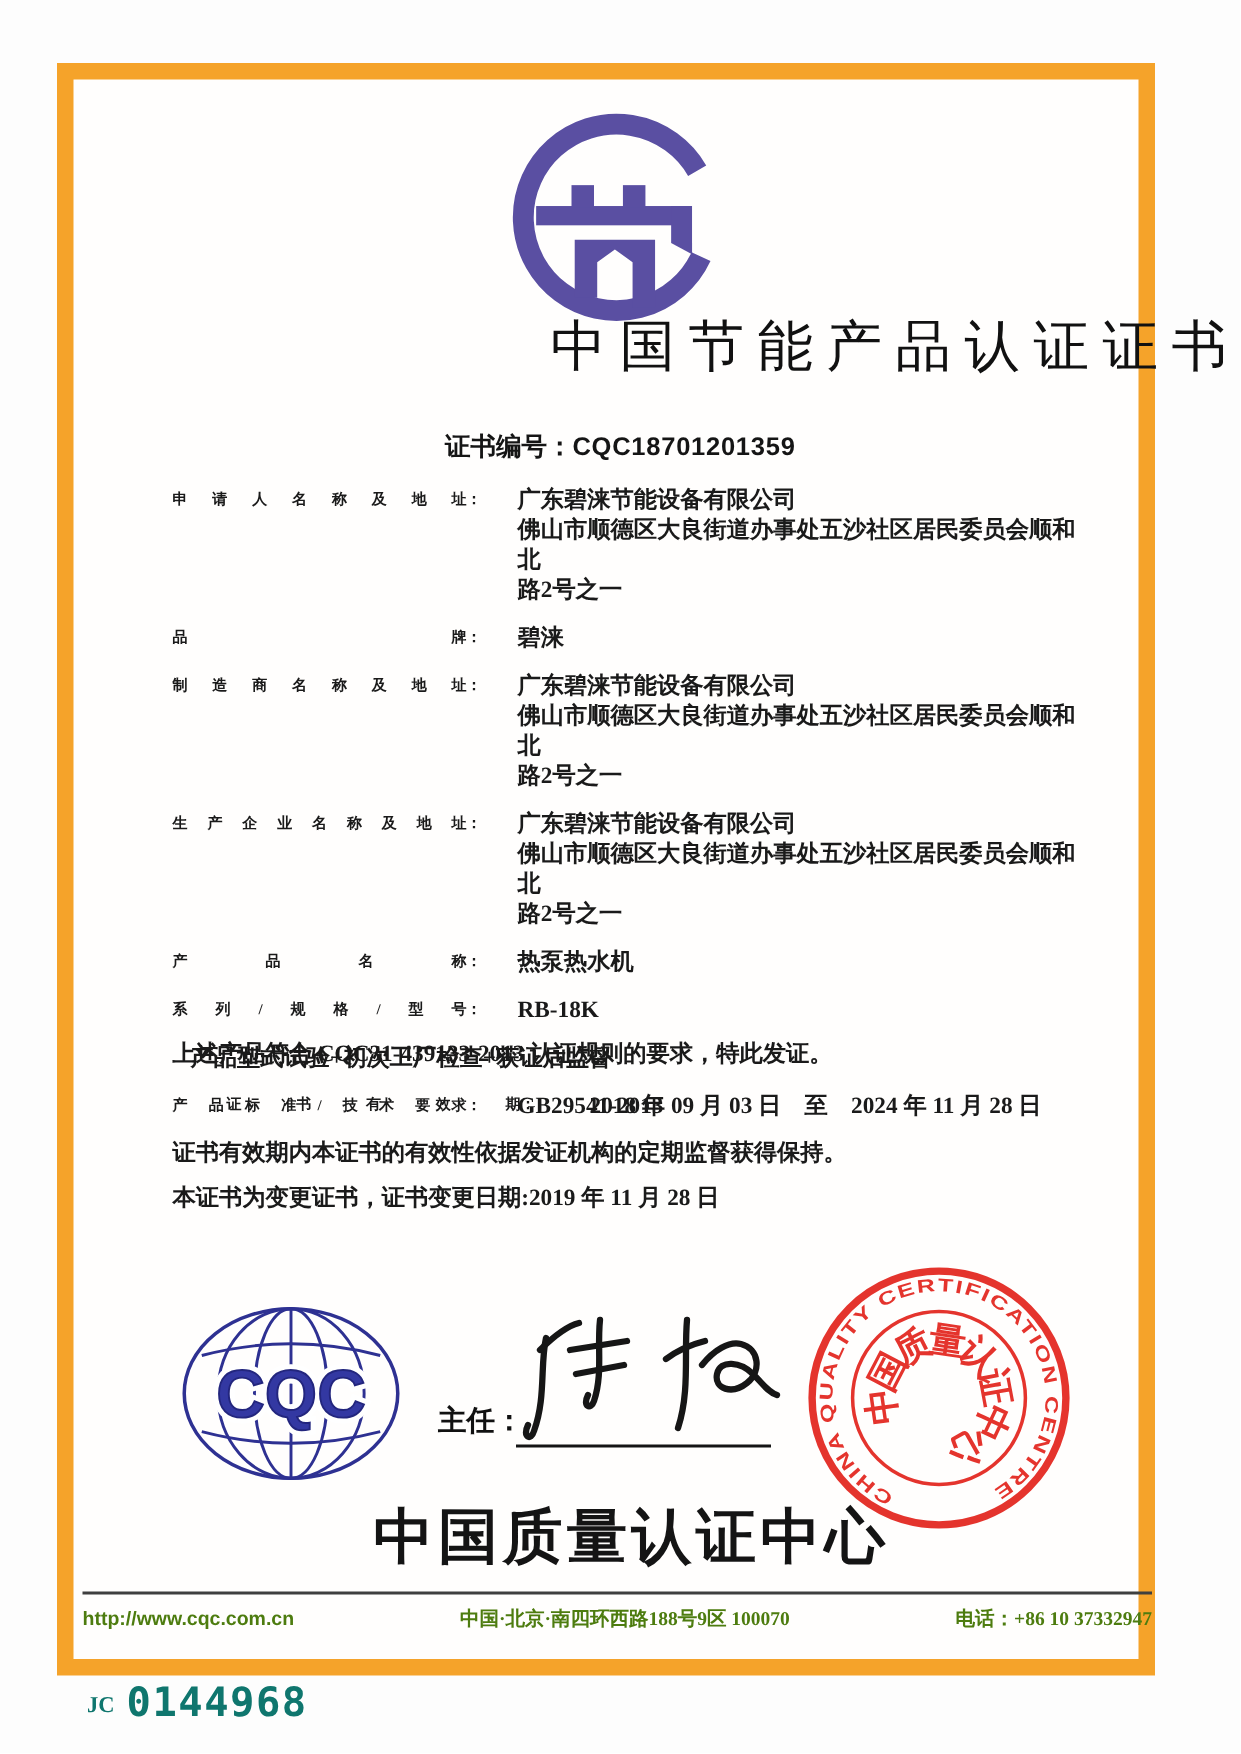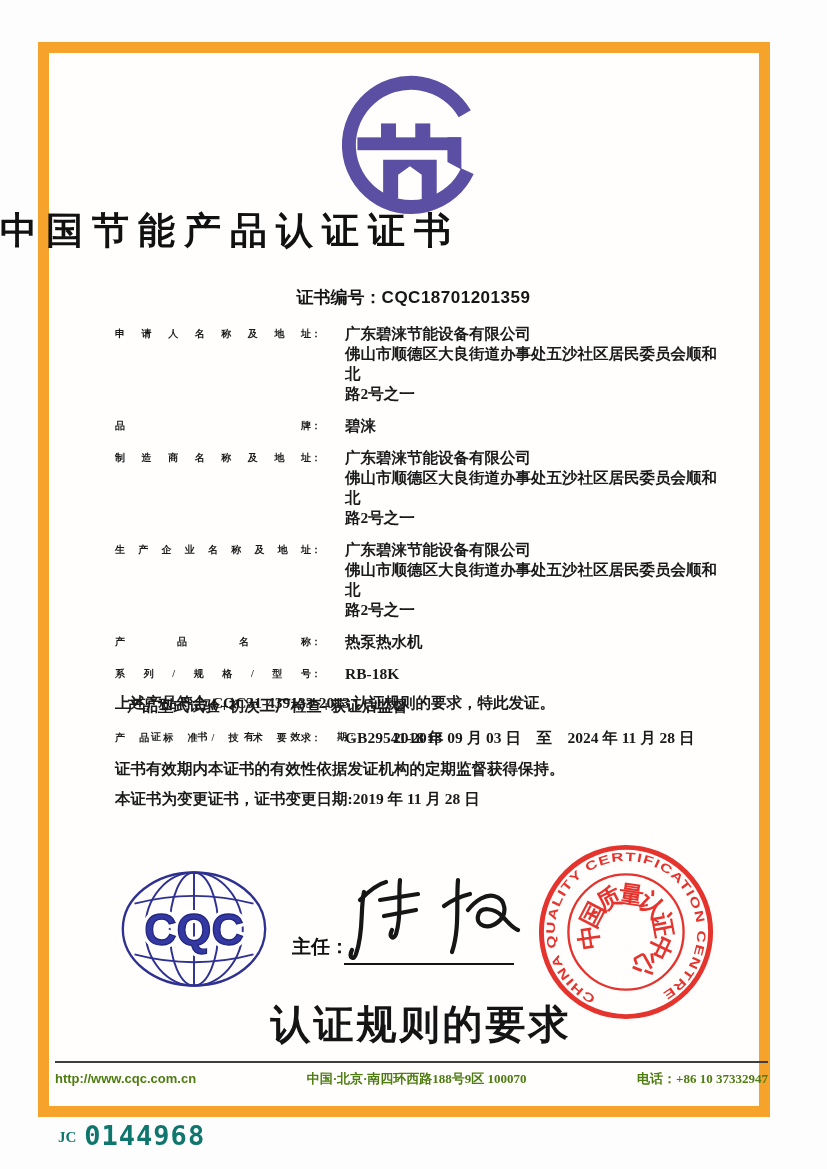--- a/index.html
+++ b/index.html
@@ -10,22 +10,22 @@
     font-family:"Liberation Serif", serif; color:#1c1c1c;
   }
   .frame {
     position:absolute; left:38px; top:42px; width:732px; height:1075px;
     border:11px solid #f5a32a; background:#fffefd;
   }
   
   .logo-jie { position:absolute; left:325px; top:72px; }
   
   .main-title {
-    position:absolute; left:0; top:206px; width:827px; text-align:left;
-    font-family:"Liberation Sans", sans-serif; font-weight:bold;
+    position:absolute; left:0; top:206px; width:827px; text-align:right;
+    font-family:"Liberation Sans", sans-serif; font-weight:normal;
     font-size:37px; letter-spacing:9px; color:#111;
   }
   
   .cert-no {
     position:absolute; left:0; top:286px; width:827px; text-align:center;
     font-size:17px; font-weight:700; color:#151515;
   }
   .cert-no .num { font-family:"Liberation Sans", sans-serif; letter-spacing:0.5px; }
   
   .fields { position:absolute; left:115px; top:324px; width:615px; }
@@ -201,21 +201,21 @@
         <text x="62.745545006514675" y="80.6065582441286" text-anchor="middle" dominant-baseline="central" font-size="27" font-weight="bold" fill="#e3251e" transform="rotate(297.5 62.745545006514675 80.6065582441286)">国</text>
         <text x="80.93239901093902" y="62.57772598408855" text-anchor="middle" dominant-baseline="central" font-size="27" font-weight="bold" fill="#e3251e" transform="rotate(333 80.93239901093902 62.57772598408855)">质</text>
         <text x="106.20799526744365" y="58.461333738799496" text-anchor="middle" dominant-baseline="central" font-size="27" font-weight="bold" fill="#e3251e" transform="rotate(8.5 106.20799526744365 58.461333738799496)">量</text>
         <text x="129.1756515592779" y="69.78772838577665" text-anchor="middle" dominant-baseline="central" font-size="27" font-weight="bold" fill="#e3251e" transform="rotate(44 129.1756515592779 69.78772838577665)">认</text>
         <text x="141.29670611768609" y="92.3461079293298" text-anchor="middle" dominant-baseline="central" font-size="27" font-weight="bold" fill="#e3251e" transform="rotate(79.5 141.29670611768609 92.3461079293298)">证</text>
         <text x="138.0649270555393" y="117.74996699310937" text-anchor="middle" dominant-baseline="central" font-size="27" font-weight="bold" fill="#e3251e" transform="rotate(115 138.0649270555393 117.74996699310937)">中</text>
         <text x="120.68178952434562" y="136.5549392294758" text-anchor="middle" dominant-baseline="central" font-size="27" font-weight="bold" fill="#e3251e" transform="rotate(150.5 120.68178952434562 136.5549392294758)">心</text>
       </g>
   </svg>
 
-  <div class="issuer">认证规则的要求</div>
+  <div class="issuer">中国质量认证中心</div>
 
   <div class="footer-rule"></div>
   <div class="footer-row">
     <span class="site">http://www.cqc.com.cn</span>
     <span>中国·北京·南四环西路188号9区  100070</span>
     <span>电话：+86 10 37332947</span>
   </div>
 
   <div class="serial">
     <span class="pfx">JC</span>

